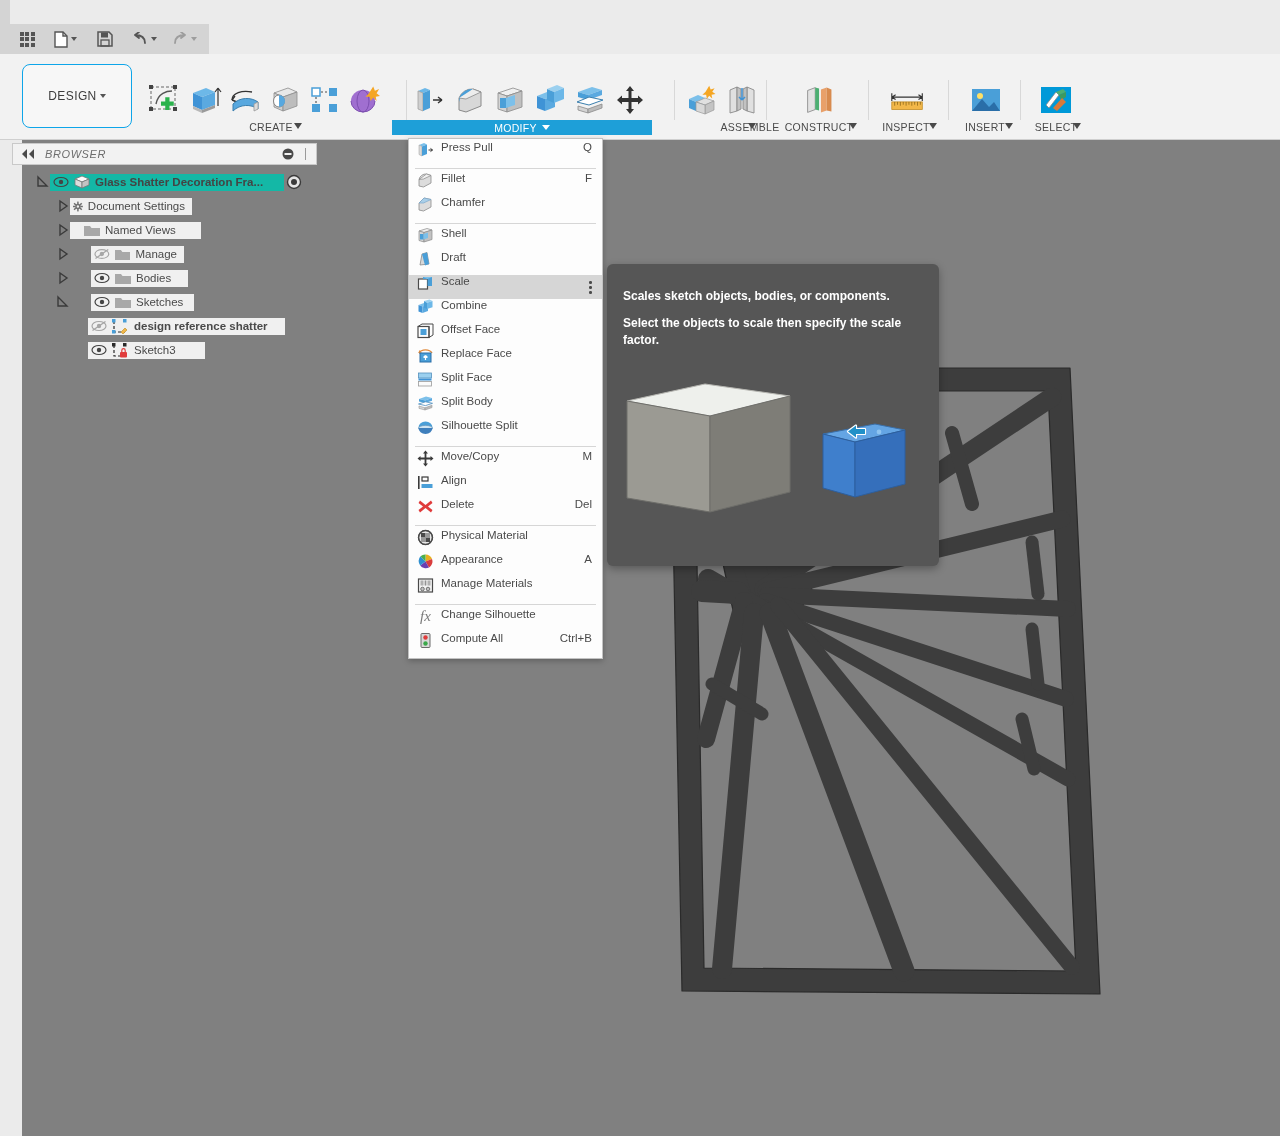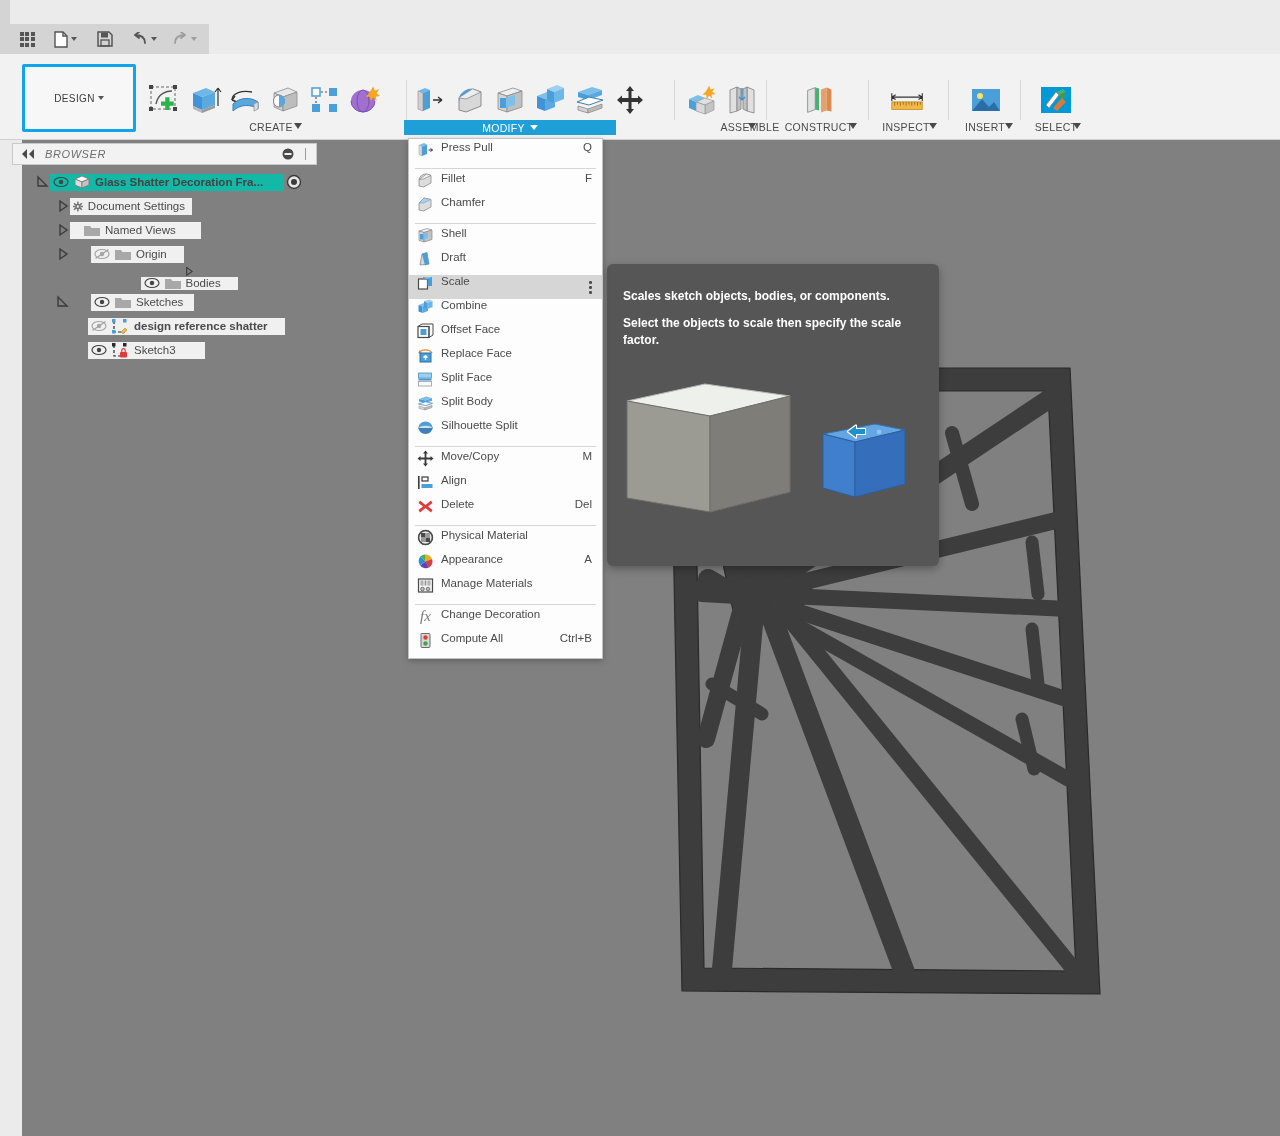--- a/index.html
+++ b/index.html
@@ -45,23 +45,23 @@
   .grid-icon i { background:#555; display:block; width:4px; height:4px; }
   .caret { width:0;height:0;border-left:3.5px solid transparent;border-right:3.5px solid transparent;border-top:4px solid #555; display:inline-block; margin-left:3px;}
 
   
   .ribbon {
     position:absolute; left:0; top:54px; width:1280px; height:85px;
     background:#f2f2f2; border-bottom:1px solid #cfcfcf;
   }
   .design-box {
     position:absolute; left:22px; top:64px; width:108px; height:62px;
-    border:3px solid #0ea5e9; background:#f7f7f7; border-radius:2px;
+    border:1px solid #0ea5e9; background:#f7f7f7; border-radius:8px;
     display:flex; align-items:center; justify-content:center;
-    font-size:10px; color:#3c3c3c; letter-spacing:.4px;
+    font-size:12px; color:#3c3c3c; letter-spacing:.4px;
   }
   .tabs { position:absolute; left:140px; top:57px; height:22px; display:flex; }
   .tab {
     font-size:11.5px; color:#5a5a5a; letter-spacing:.4px;
     padding:0 16px; position:relative; white-space:nowrap;
     display:flex; align-items:center; height:18px;
   }
   .tab.active { color:#1aa3d8; }
   .tab.active:after {
     content:""; position:absolute; left:10px; right:10px; bottom:-5px;
@@ -335,21 +335,21 @@
         <polygon points="5,22 15,25 15,29 5,26" fill="#d4d4d4" stroke="#8a8a8a" stroke-width=".8"></polygon>
         <polygon points="29,20 15,25 15,29 29,24" fill="#bcbcbc" stroke="#8a8a8a" stroke-width=".8"></polygon>
       </svg>
     </div>
     <div class="rb-icon">
       <svg width="34" height="32" viewBox="0 0 34 32">
         <path d="M17,2 L21,7 L18.5,7 L18.5,14 L25,14 L25,11.5 L30,16 L25,20.5 L25,18 L18.5,18 L18.5,25 L21,25 L17,30 L13,25 L15.5,25 L15.5,18 L9,18 L9,20.5 L4,16 L9,11.5 L9,14 L15.5,14 L15.5,7 L13,7 Z" fill="#333"></path>
       </svg>
     </div>
   </div>
-  <div class="grp-label highlight" style="left:404px; top:120px; width:212px; height:15px;">
+  <div class="grp-label highlight" style="left:392px; top:120px; width:260px; height:15px;">
     <span>MODIFY</span>
     <span style="margin-left:5px;display:inline-block;width:0;height:0;border-left:4px solid transparent;border-right:4px solid transparent;border-top:5px solid #fff;"></span>
   </div>
   <div class="grp-sep" style="left:674px;"></div>
 
   <div class="ribbon-group" style="left:682px;">
     <div class="rb-icon">
       <svg width="34" height="32" viewBox="0 0 34 32">
         <polygon points="4,15 13,11 20,14 11,18" fill="#7cc0ea"></polygon>
         <polygon points="4,15 11,18 11,27 4,24" fill="#4a9fd8"></polygon>
@@ -518,25 +518,25 @@
       <div style="width:21px"></div>
       <div class="chip" style="width:83px;">
         <svg class="eye" viewBox="0 0 16 12">
           <ellipse cx="8" cy="6" rx="7" ry="4.5" fill="none" stroke="#a6a6a6" stroke-width="1.2"></ellipse>
             <circle cx="8" cy="6" r="2.2" fill="#a6a6a6"></circle>
           <path d="M1.5,10.5 L14.5,1.5" stroke="#a6a6a6" stroke-width="1.3"></path>
         </svg>
         <svg width="16" height="13" viewBox="0 0 16 13">
             <path d="M0,2 L6,2 L7.5,4 L16,4 L16,12 L0,12 Z" fill="#a8a8a8"></path>
           </svg>
-        <span class="chip-label">Origin</span>
+        <span class="chip-label">Manage</span>
       </div>
     </div>
 
-    <div class="tree-row" style="padding-left:44px;flex-direction:column;">
+    <div class="tree-row" style="padding-left:44px;">
       <svg class="tree-arrow" viewBox="0 0 14 14">
           <polygon points="4,2 11,7 4,12" fill="none" stroke="#3a3a3a" stroke-width="1.4"></polygon>
         </svg>
       <div style="width:21px"></div>
       <div class="chip" style="width:87px;">
         <svg class="eye" viewBox="0 0 16 12">
             <ellipse cx="8" cy="6" rx="7" ry="4.5" fill="none" stroke="#444" stroke-width="1.2"></ellipse>
             <circle cx="8" cy="6" r="2.2" fill="#444"></circle>
           </svg>
         <svg width="16" height="13" viewBox="0 0 16 13">
@@ -816,21 +816,21 @@
         <circle cx="5.5" cy="12" r="1.8" fill="#bfbfbf" stroke="#5a5a5a" stroke-width=".8"></circle>
         <circle cx="11" cy="12" r="1.8" fill="#bfbfbf" stroke="#5a5a5a" stroke-width=".8"></circle>
       </svg>
       <span class="mi-label">Manage Materials</span>
       <span class="mi-key"></span>
     </div>
     <div class="sep"></div>
 
     <div class="mi">
       <span class="mi-ico" style="font-family:'Liberation Serif',serif;font-style:italic;font-size:15px;color:#7a7a7a;line-height:17px;text-align:center;">fx</span>
-      <span class="mi-label">Change Decoration</span>
+      <span class="mi-label">Change Silhouette</span>
       <span class="mi-key"></span>
     </div>
 
     <div class="mi">
       <svg class="mi-ico" viewBox="0 0 17 17">
         <rect x="4" y="1.5" width="9" height="14" rx="1" fill="#d8d8d8" stroke="#6a6a6a" stroke-width="1"></rect>
         <circle cx="8.5" cy="5.5" r="2.2" fill="#e03b3b"></circle>
         <circle cx="8.5" cy="11.5" r="2.2" fill="#3aa84a"></circle>
       </svg>
       <span class="mi-label">Compute All</span>

